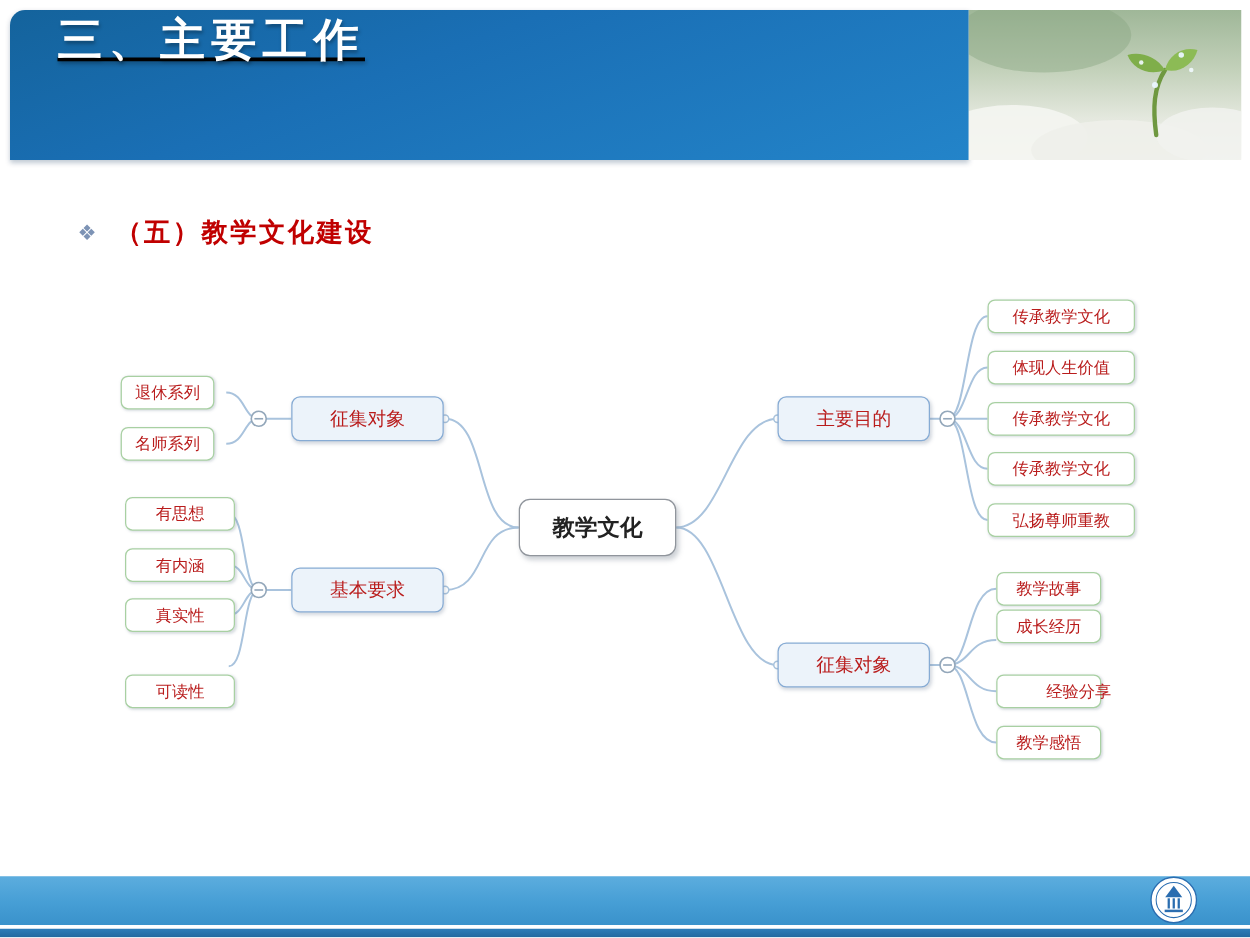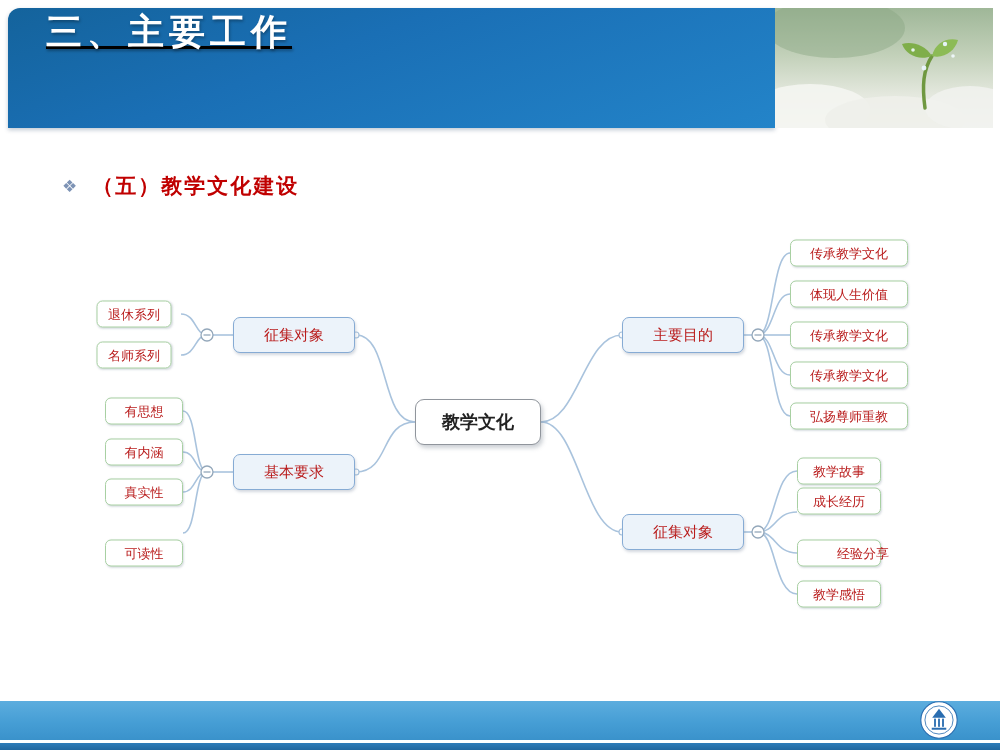--- a/index.html
+++ b/index.html
@@ -60,21 +60,21 @@
     background:#ecf3fa; font-size:15px;
     box-shadow:1px 2px 3px rgba(110,125,150,.3);
   }
   .node.leaf {
     height:27px;
     border:1px solid #a8d0a2; border-radius:6px;
     font-size:13px;
     box-shadow:1px 1px 2px rgba(120,135,150,.28);
   }
   .leaf.w92  { width:75px; }
-  .leaf.w78  { width:78px; }
+  .leaf.w78  { width:88px; }
   .leaf.w118 { width:118px; }
   .leaf.w84  { width:84px; }
 
   
   .footer-band {
     position:absolute; left:0; top:701px; width:1000px; height:39px;
     background:linear-gradient(180deg,#5cadde 0%, #469ed5 55%, #3a92cb 100%);
   }
   .footer-strip {
     position:absolute; left:0; bottom:0; width:1000px; height:7px;

